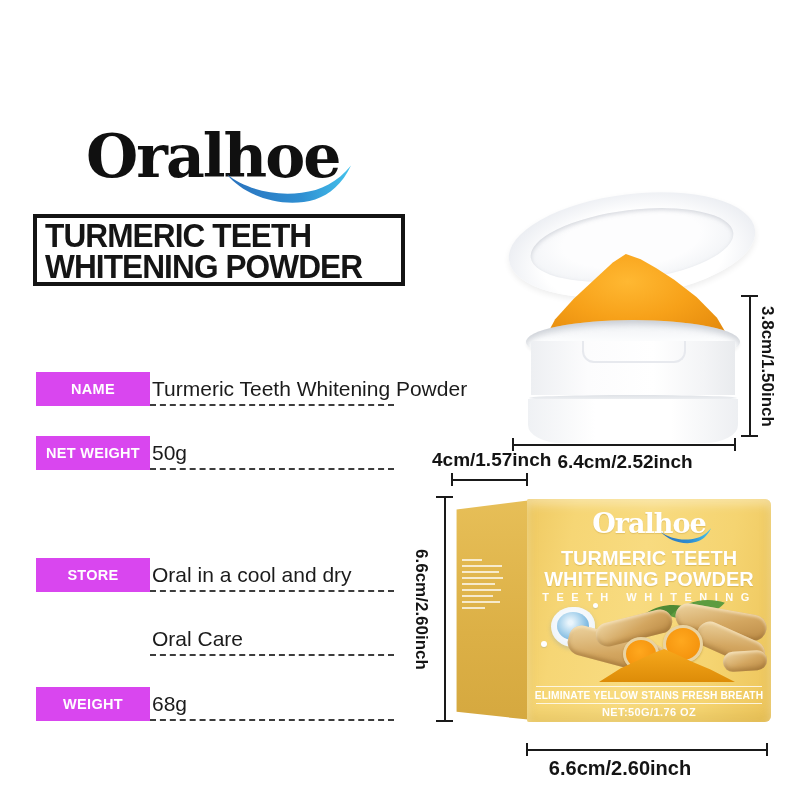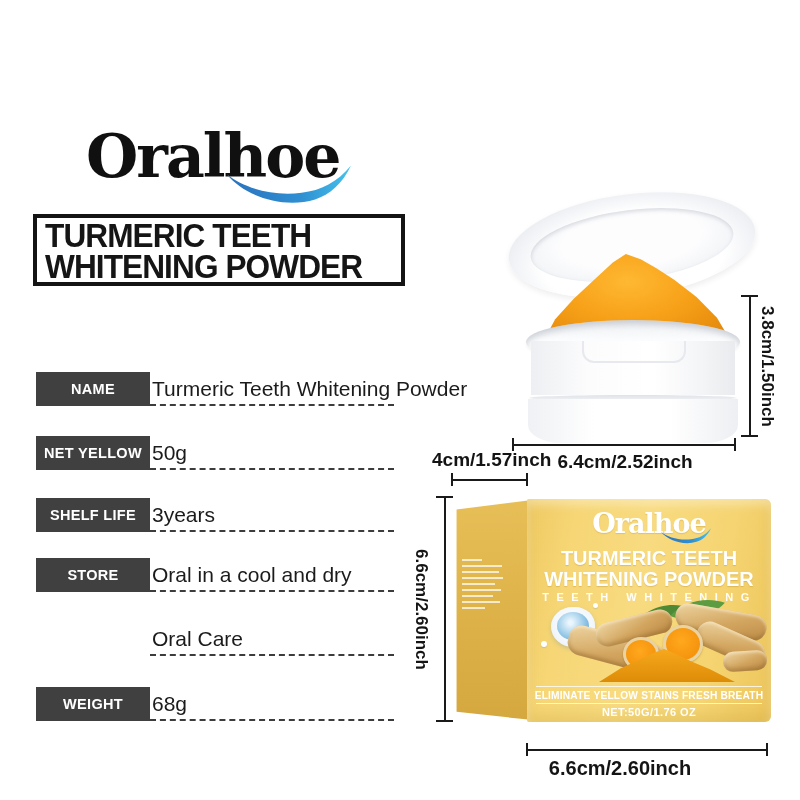--- a/index.html
+++ b/index.html
@@ -27,21 +27,21 @@
   .title-line {
     font-weight:bold; font-size:34px; line-height:31px; color:#151515;
     letter-spacing:-1px; transform:scaleX(.93); transform-origin:left center;
     white-space:nowrap;
   }
 
   
   .spec-row { left:0; width:480px; height:34px; }
   .spec-badge {
     position:absolute; left:36px; top:0; width:114px; height:34px;
-    background:#404040; color:#ffffff; font-weight:bold; font-size:14.5px;
+    background:#d946ef; color:#ffffff; font-weight:bold; font-size:14.5px;
     display:flex; align-items:center; justify-content:center;
     letter-spacing:.3px; white-space:nowrap;
   }
   .spec-dash {
     position:absolute; left:150px; top:32px; width:244px; height:0;
     border-bottom:2px dashed #3c3c3c;
   }
   .spec-value {
     position:absolute; left:152px; top:0; height:34px; line-height:34px;
     font-size:21px; font-weight:500; color:#1b1b1b; white-space:nowrap;
@@ -192,27 +192,22 @@
     <div class="title-line">TURMERIC TEETH</div>
     <div class="title-line">WHITENING POWDER</div>
   </div>
 
   <div class="abs spec-row" style="top:372px">
     <div class="spec-badge">NAME</div>
     <div class="spec-value">Turmeric Teeth Whitening Powder</div>
     <div class="spec-dash"></div>
   </div>
   <div class="abs spec-row" style="top:436px">
-    <div class="spec-badge">NET YELLOW</div>
+    <div class="spec-badge">NET WEIGHT</div>
     <div class="spec-value">50g</div>
-    <div class="spec-dash"></div>
-  </div>
-  <div class="abs spec-row" style="top:498px">
-    <div class="spec-badge">SHELF LIFE</div>
-    <div class="spec-value">3years</div>
     <div class="spec-dash"></div>
   </div>
   <div class="abs spec-row" style="top:558px">
     <div class="spec-badge">STORE</div>
     <div class="spec-value">Oral in a cool and dry</div>
     <div class="spec-dash"></div>
   </div>
   <div class="abs spec-row" style="top:622px">
     <div class="spec-value">Oral Care</div>
     <div class="spec-dash"></div>

